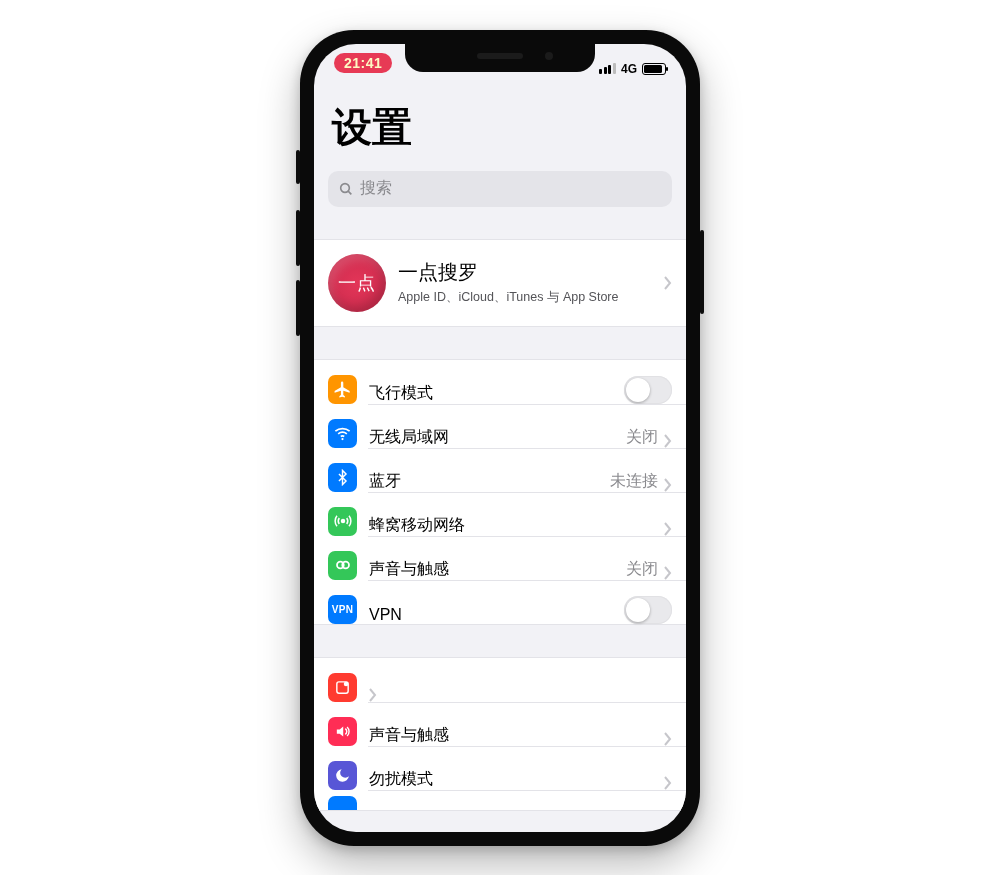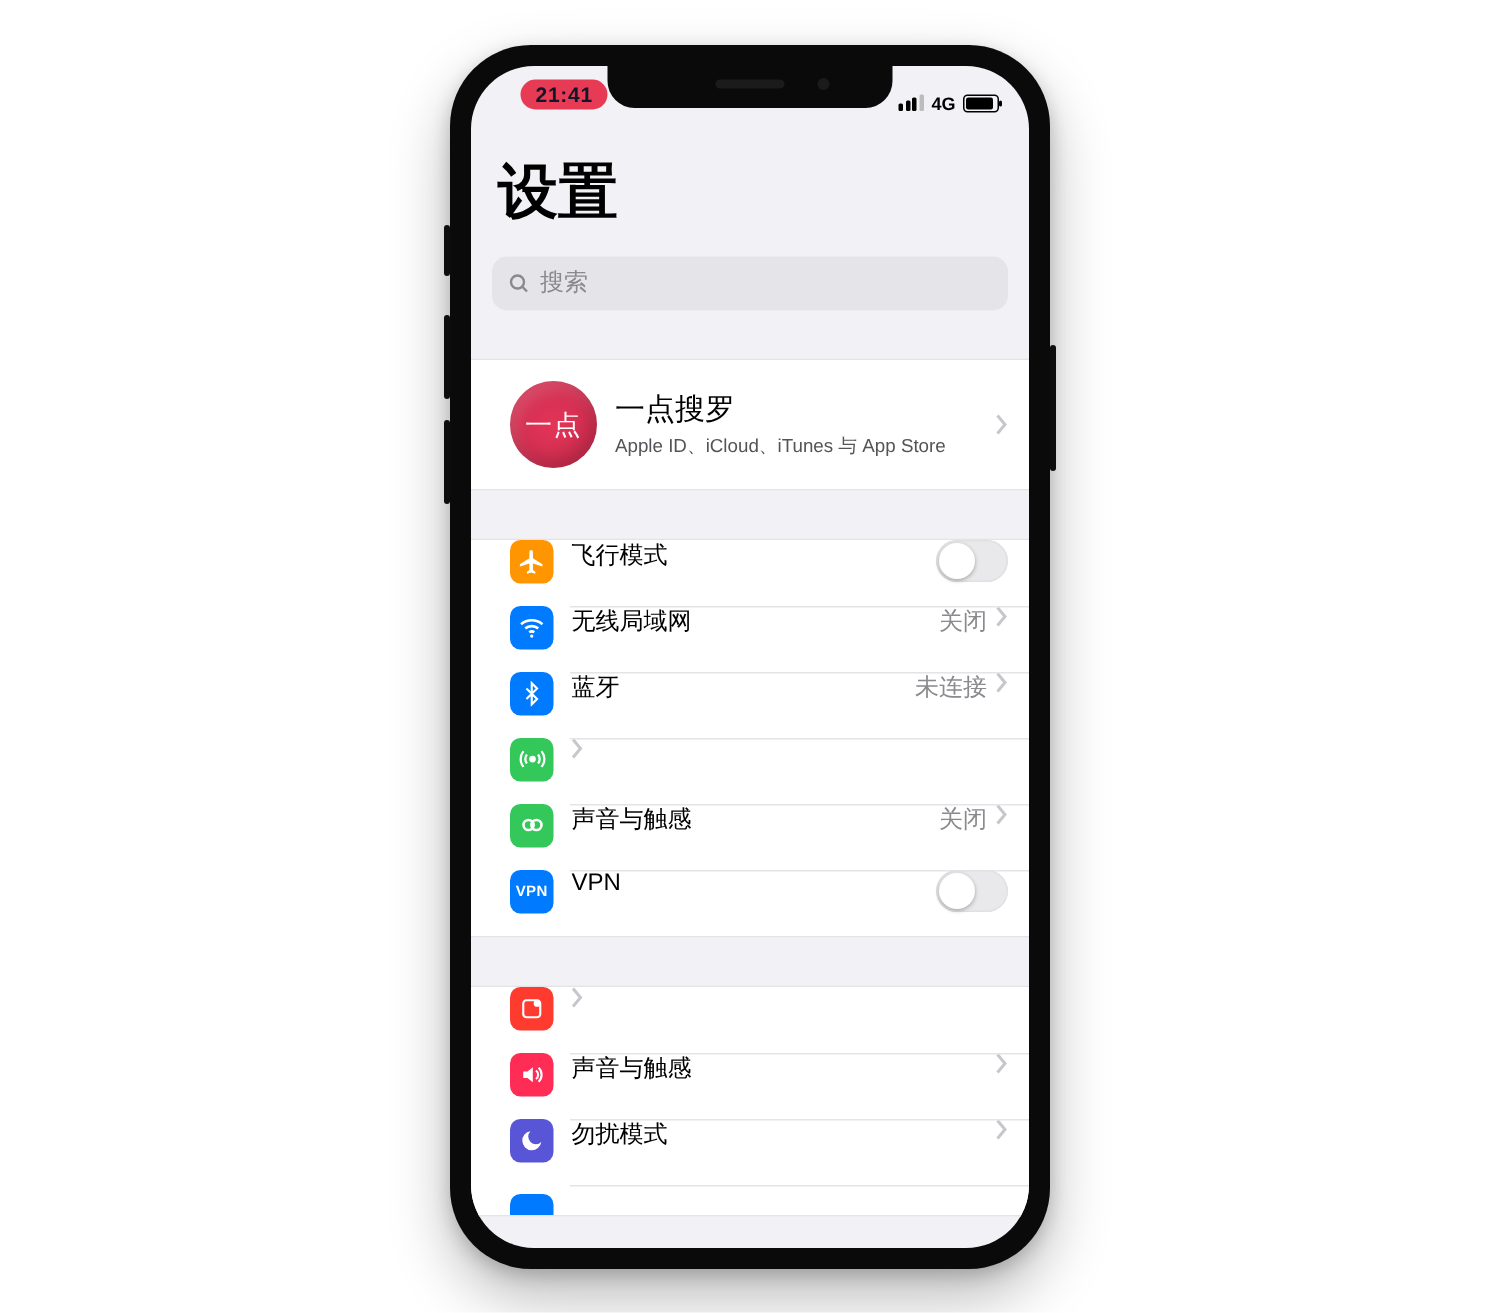--- a/index.html
+++ b/index.html
@@ -46,23 +46,23 @@
 .status {
   position: relative;
   height: 42px;
   display: flex; justify-content: space-between; align-items: center;
   padding: 0 20px 4px 20px;
   font-size: 14px; font-weight: 600;
   color: #000;
   z-index: 40;
 }
 .status .time {
-  background:#e73a55; color:#0f172a;
+  background:#e73a55; color:#fef9c3;
   padding: 2px 10px; border-radius: 15px;
-  font-weight: 700; letter-spacing: .5px; margin-left: 13px;
+  font-weight: 700; letter-spacing: .5px;
 }
 .status .right { display:flex; align-items:center; gap:5px; font-size:12px; font-weight:600;margin-top:12px; }
 .sig { display:flex; align-items:flex-end; gap:1.5px; }
 .sig i { display:block; width:3px; background:#000; border-radius:1px; }
 .sig i:nth-child(1){height:5px}.sig i:nth-child(2){height:7px}.sig i:nth-child(3){height:9px}.sig i:nth-child(4){height:11px;background:#bcbcbc}
 .batt { position:relative; width:24px; height:12px; border:1.2px solid #000; border-radius:3px; }
 .batt::after { content:""; position:absolute; right:-3px; top:3px; width:2px; height:4px; background:#000; border-radius:1px; }
 .batt i { position:absolute; left:1px; top:1px; bottom:1px; width:80%; background:#000; border-radius:1.5px; }
 
 
@@ -78,24 +78,24 @@
   height: 36px;
   display:flex; align-items:center; gap:6px;
   padding: 0 10px;
   color:#8a8a8e;
   font-size: 16px;
 }
 .search svg { flex:none; }
 
 .gap { height: 32px; }
 
-.group { background:#fff; border-top:1px solid #e3e3e8; border-bottom:1px solid #e3e3e8;padding-left:12px; }
+.group { background:#fff; border-top:1px solid #e3e3e8; border-bottom:1px solid #e3e3e8; }
 
 .row {
-  display:flex; align-items:flex-start;
+  display:flex; align-items:flex-end;
   min-height: 44px;
   padding: 0 14px 0 14px;
   position:relative;
   font-size: 16px;
   color:#000;
 }
 .row + .row::before {
   content:""; position:absolute; left:54px; right:0; top:0;
   height:1px; background:#e3e3e8;
 }
@@ -253,20 +253,21 @@
         <div class="row">
           <div class="ico bg-green">
             <svg width="18" height="18" viewBox="0 0 24 24" fill="none" stroke="#fff" stroke-width="2">
                 <circle cx="12" cy="12" r="2" fill="#fff"></circle>
                 <path d="M7 8a7 7 0 0 0 0 8"></path>
                 <path d="M17 8a7 7 0 0 1 0 8"></path>
                 <path d="M4 5a11 11 0 0 0 0 14"></path>
                 <path d="M20 5a11 11 0 0 1 0 14"></path>
               </svg>
           </div>
+          <span class="label">蜂窝移动网络</span>
           <svg class="chev" width="8" height="14" viewBox="0 0 8 14">
               <path d="M1 1l5 6-5 6" fill="none" stroke="#c6c6cb" stroke-width="2"></path>
             </svg>
         </div>
 
         <div class="row">
           <div class="ico bg-green">
             <svg width="18" height="18" viewBox="0 0 24 24" fill="none" stroke="#fff" stroke-width="2.3">
                 <circle cx="8.5" cy="12" r="4.5"></circle>
                 <circle cx="15.5" cy="12" r="4.5"></circle>

